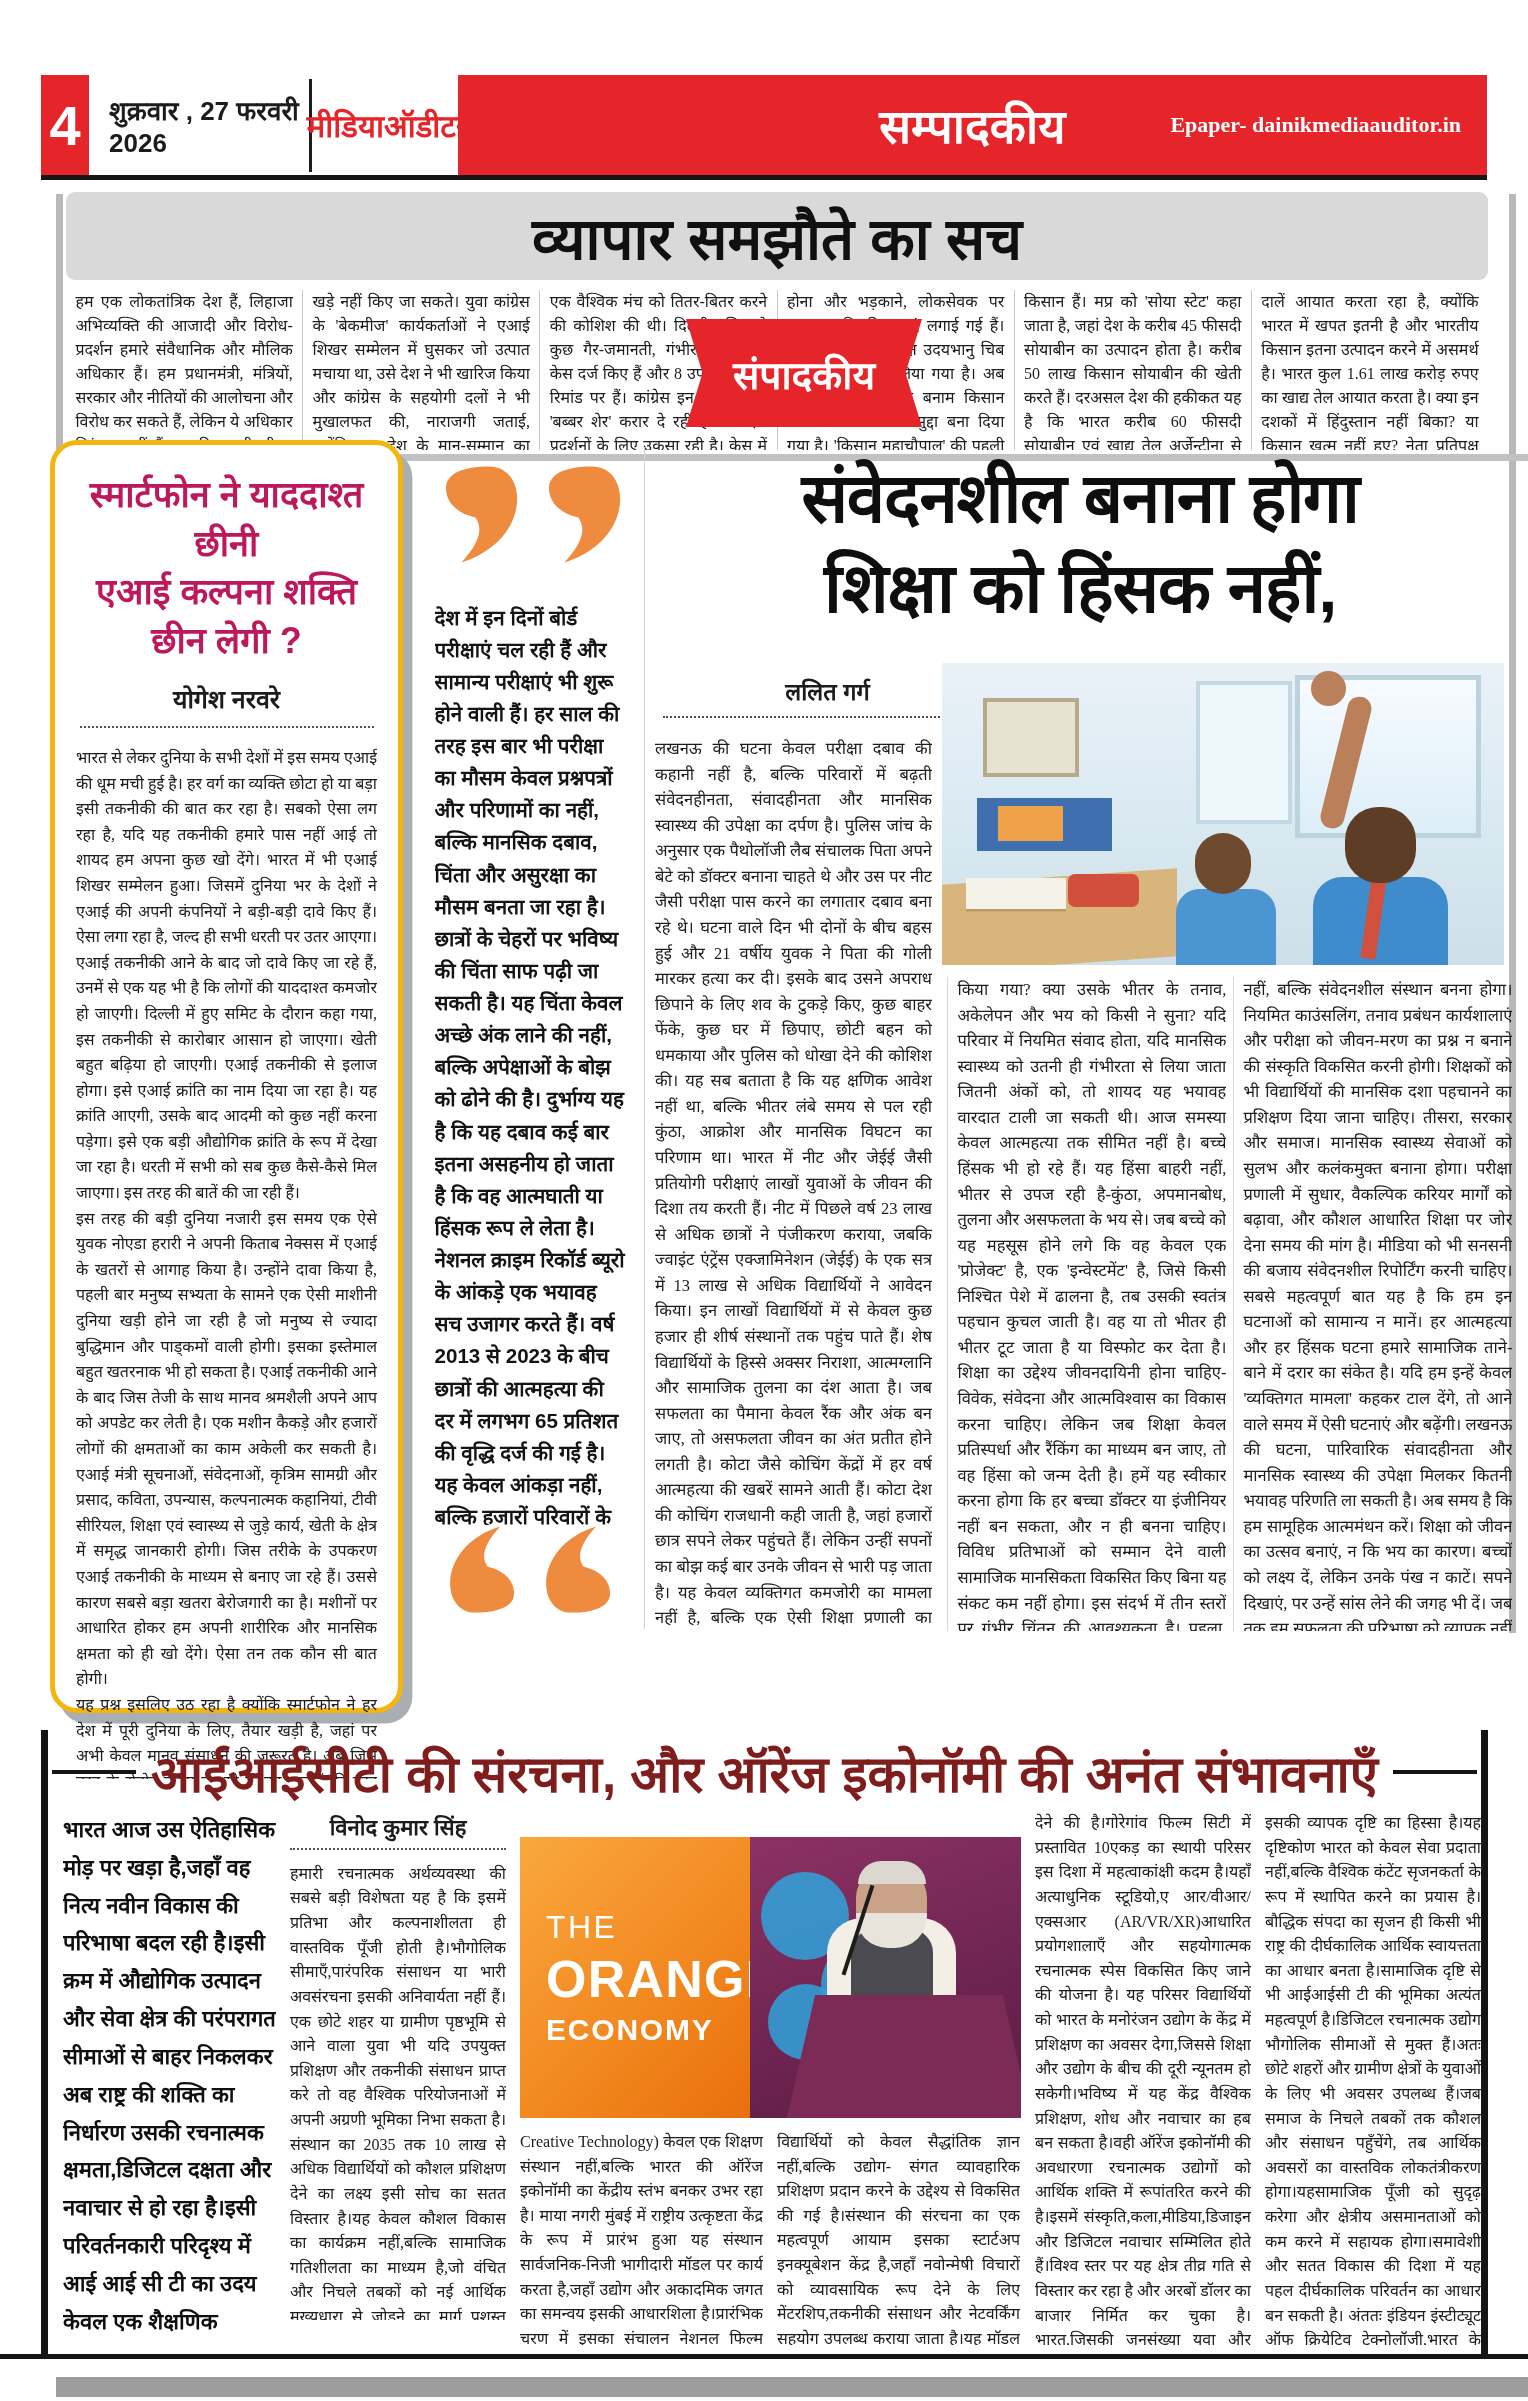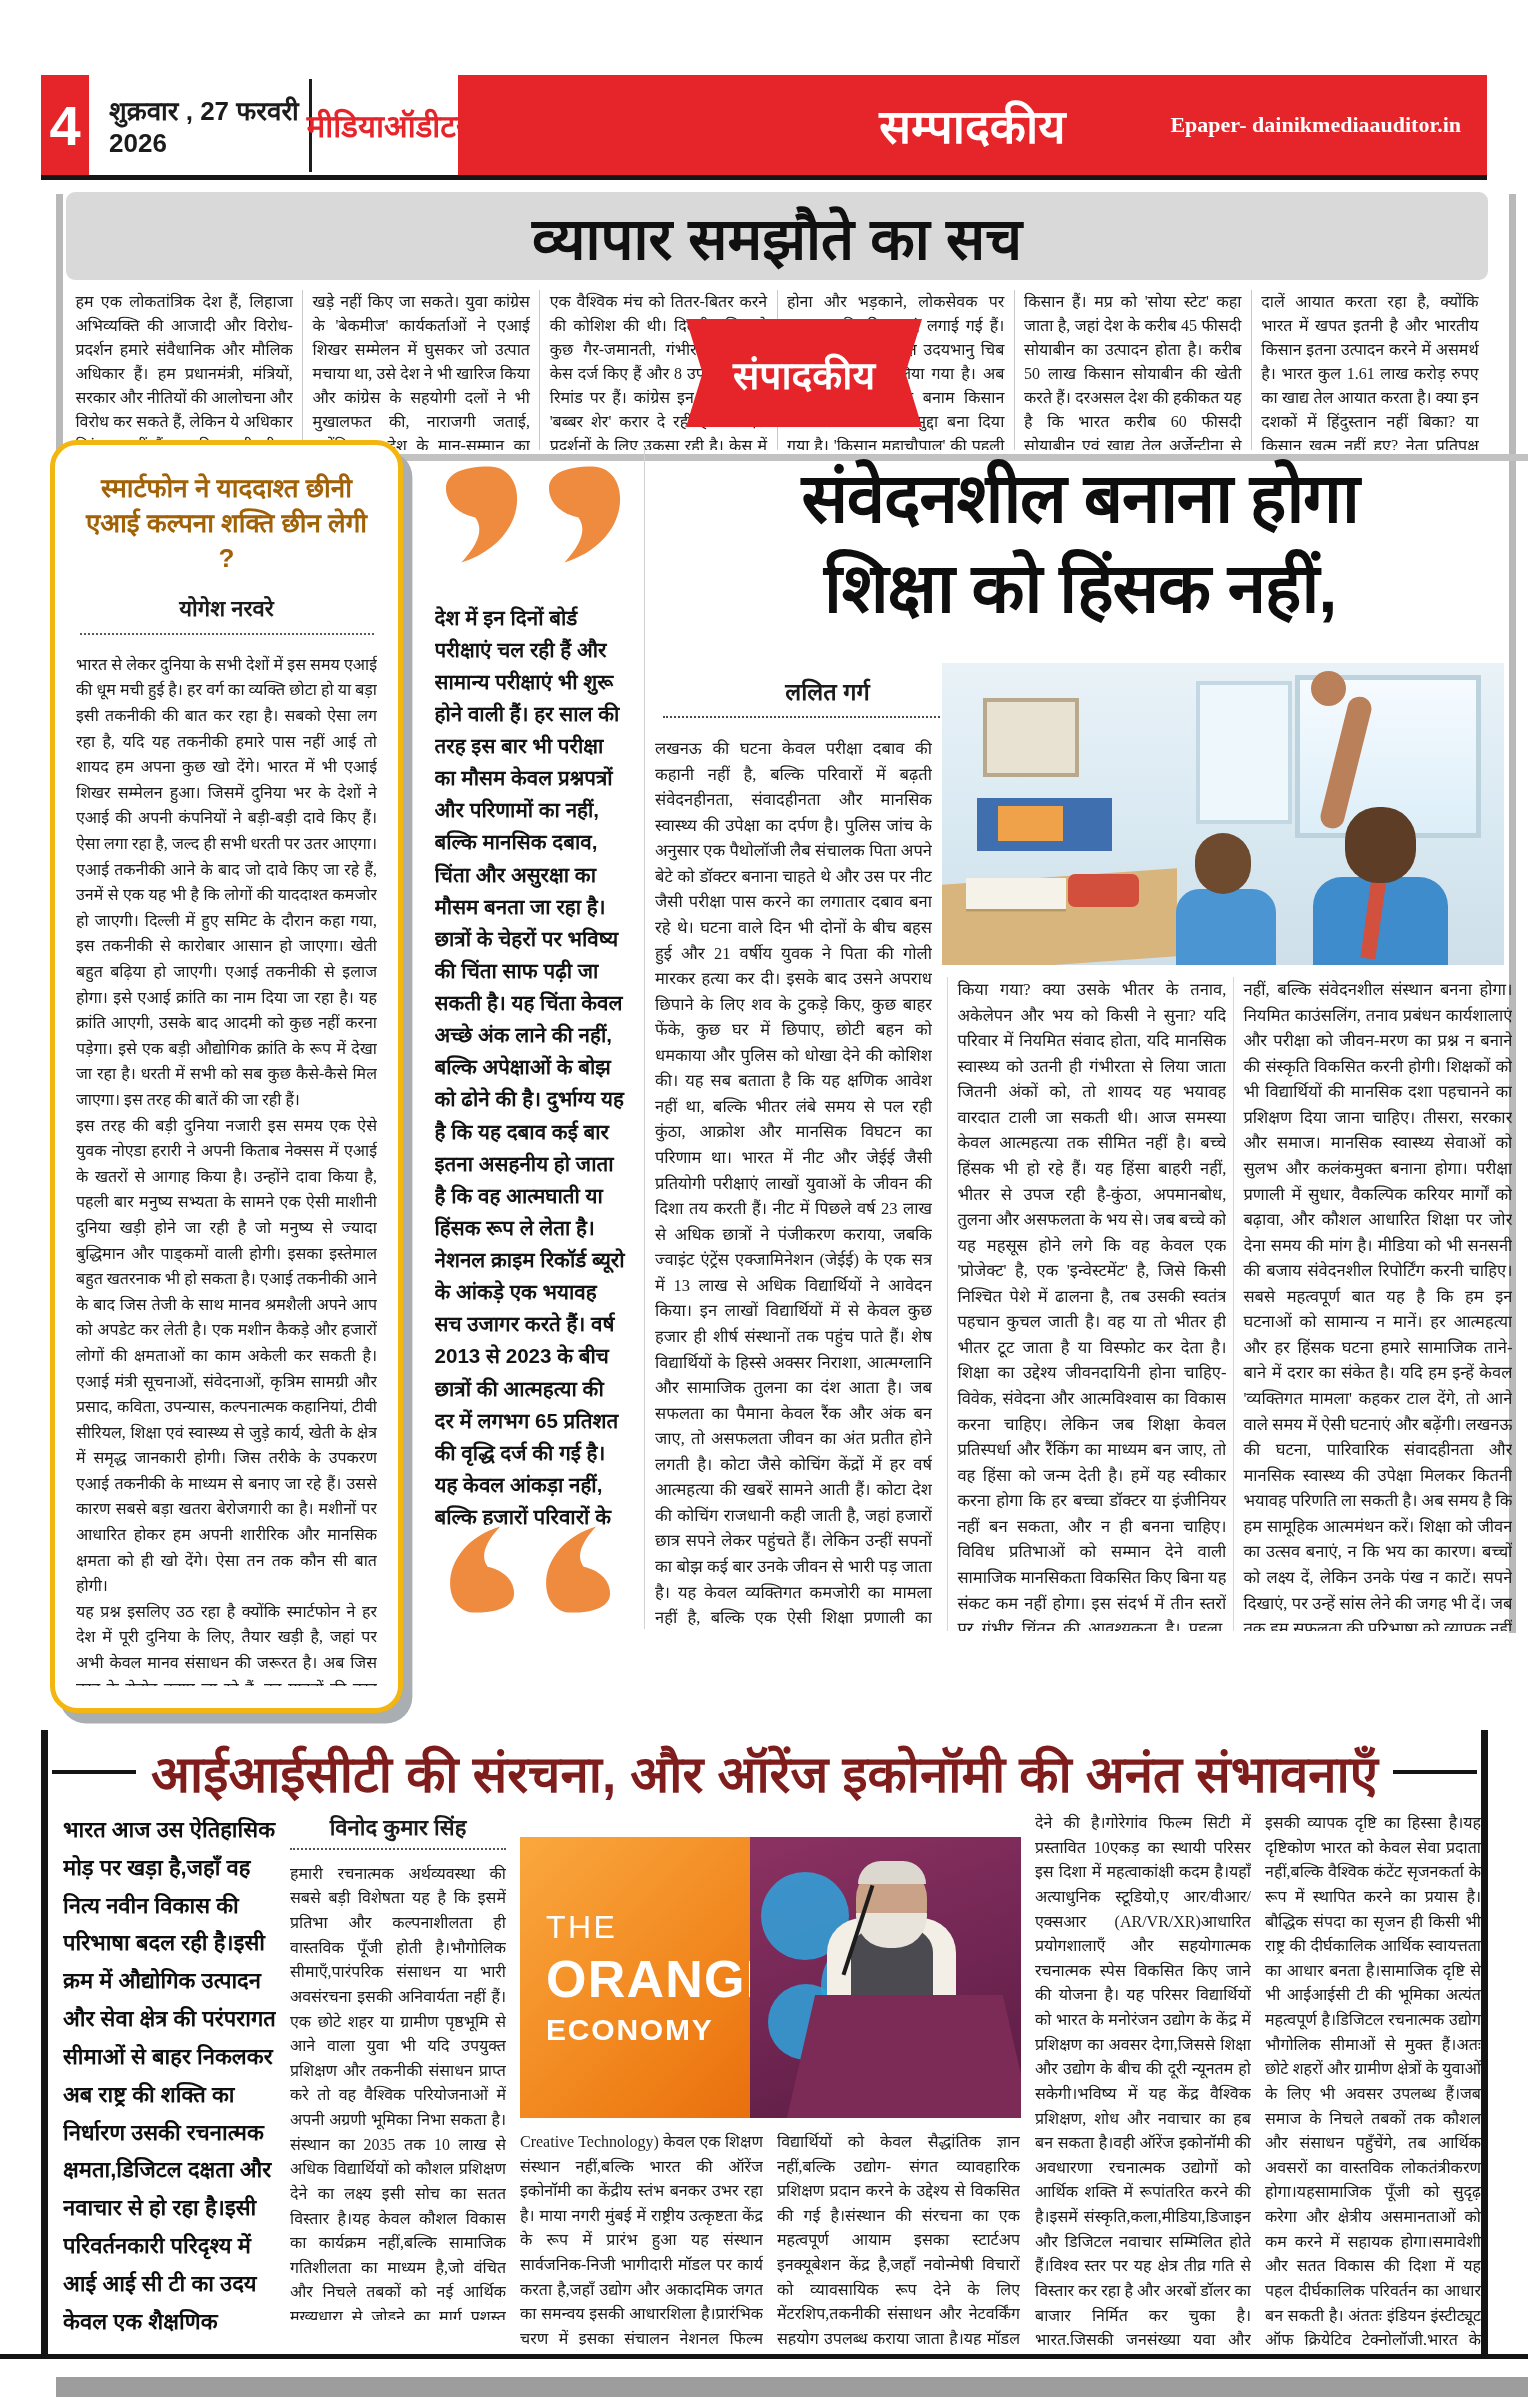--- a/index.html
+++ b/index.html
@@ -34,23 +34,23 @@
               font-family:"Liberation Sans",sans-serif;font-weight:900;font-size:39px;
               clip-path:polygon(0% 0%,100% 0%,93% 50%,100% 100%,0% 100%,7% 50%);
               box-shadow:0 0 0 8.2px #ffffff;}
   .sep-gray{left:56px;top:454px;width:1472px;height:7px;background:#c2c2c2;}
   .left-gray{left:56px;top:194px;width:6.5px;height:256px;background:#b9b9b9;}
   .right-gray{left:1509px;top:194px;width:7px;height:1439px;background:#b9b9b9;}
 
   
   .ybox{left:50px;top:440px;width:353px;height:1273px;background:#fff;border:5.9px solid #f3b50f;
         border-radius:27px;box-shadow:9.4px 10.6px 0 #a8aeb1;padding:26px 21px 16.5px;box-sizing:border-box;}
-  .ybox-title{font-family:"Liberation Sans",sans-serif;font-weight:900;font-size:26px;line-height:1.35;
-              text-align:center;color:#a16207;}
-  .ybox-by{font-family:"Liberation Sans",sans-serif;font-weight:800;font-size:22px;text-align:center;margin-top:15.3px;}
+  .ybox-title{font-family:"Liberation Sans",sans-serif;font-weight:900;font-size:36px;line-height:1.35;
+              text-align:center;color:#be185d;}
+  .ybox-by{font-family:"Liberation Sans",sans-serif;font-weight:800;font-size:25px;text-align:center;margin-top:15.3px;}
   .ybox-rule{border-bottom:2.4px dotted #5a5a5a;margin:11.8px 3.5px 16.5px;}
   .ybox-body{font-size:16px;line-height:1.6;text-align:justify;white-space:pre-line;
              height:1034px;overflow:hidden;}
 
   
   .quote-col{left:418px;top:447px;width:227px;height:1182px;border-right:0.6px solid #d2d2d2;
              display:flex;flex-direction:column;align-items:center;box-sizing:border-box;padding:17.6px 16.5px 15.3px;}
   .qmarks{display:flex;gap:25px;}
   .q-text{margin-top:38px;font-family:"Liberation Sans",sans-serif;font-weight:700;font-size:20.6px;
           line-height:1.56;color:#141414;text-align:left;overflow:hidden;}

